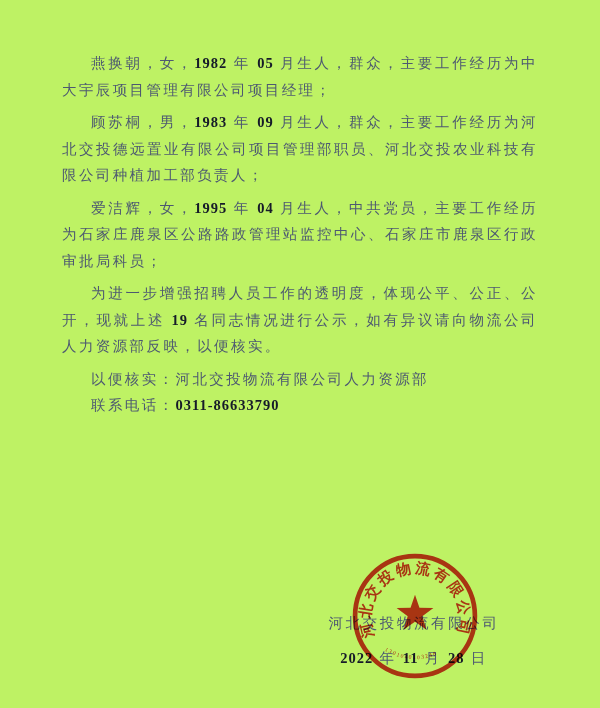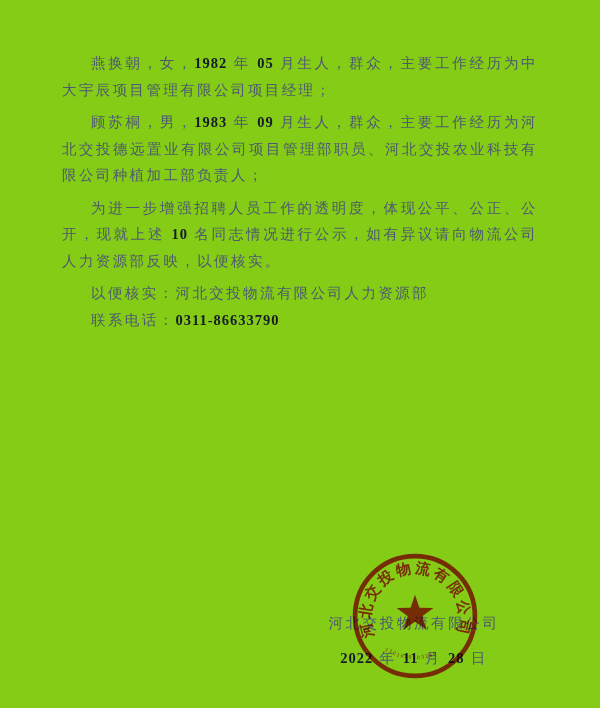--- a/index.html
+++ b/index.html
@@ -1,21 +1,21 @@
 <!DOCTYPE html>
 <html><head>
 <meta charset="utf-8">
 <style>
   html,body{margin:0;padding:0;}
   body{
     width:600px;height:708px;background:#ffffff;position:relative;
     font-family:"Liberation Serif","DejaVu Serif",serif;
     overflow:hidden;
   }
-  .page{position:absolute;inset:0;background:#84cc16;}
+  .page{position:absolute;inset:0;background:#bef264;}
   .body-text{
     position:absolute;left:62px;top:50px;width:476px;
     color:#4d5971;font-size:14.5px;line-height:26.5px;
     letter-spacing:2.4px;text-align:justify;
   }
   .para{margin:0 0 6px 0;text-indent:2em;}
   .notice-line{margin:0;text-indent:2em;}
   .body-text b, .signature b{
     font-weight:bold;color:#161b29;letter-spacing:1px;
     font-family:"Liberation Serif","DejaVu Serif",serif;
@@ -31,21 +31,22 @@
   }
 </style>
 </head>
 <body>
 
 <div class="page">
 
   <div class="body-text">
     <p class="para">燕换朝，女，<b>1982</b> 年 <b>05</b> 月生人，群众，主要工作经历为中大宇辰项目管理有限公司项目经理；</p>
     <p class="para">顾苏桐，男，<b>1983</b> 年 <b>09</b> 月生人，群众，主要工作经历为河北交投德远置业有限公司项目管理部职员、河北交投农业科技有限公司种植加工部负责人；</p>
-    <p class="para">为进一步增强招聘人员工作的透明度，体现公平、公正、公开，现就上述 <b>10</b> 名同志情况进行公示，如有异议请向物流公司人力资源部反映，以便核实。</p>
+    <p class="para">爱洁辉，女，<b>1995</b> 年 <b>04</b> 月生人，中共党员，主要工作经历为石家庄鹿泉区公路路政管理站监控中心、石家庄市鹿泉区行政审批局科员；</p>
+    <p class="para">为进一步增强招聘人员工作的透明度，体现公平、公正、公开，现就上述 <b>19</b> 名同志情况进行公示，如有异议请向物流公司人力资源部反映，以便核实。</p>
     <p class="notice-line">以便核实：河北交投物流有限公司人力资源部</p>
     <p class="notice-line">联系电话：<b>0311-86633790</b></p>
   </div>
 
   <div class="signature">
     <div class="sig-company">河北交投物流有限公司</div>
     <div class="sig-date"><b>2022</b> 年 <b>11</b> 月 <b>28</b> 日</div>
   </div>
 
   <svg class="seal" viewBox="0 0 130 130" xmlns="http://www.w3.org/2000/svg">

